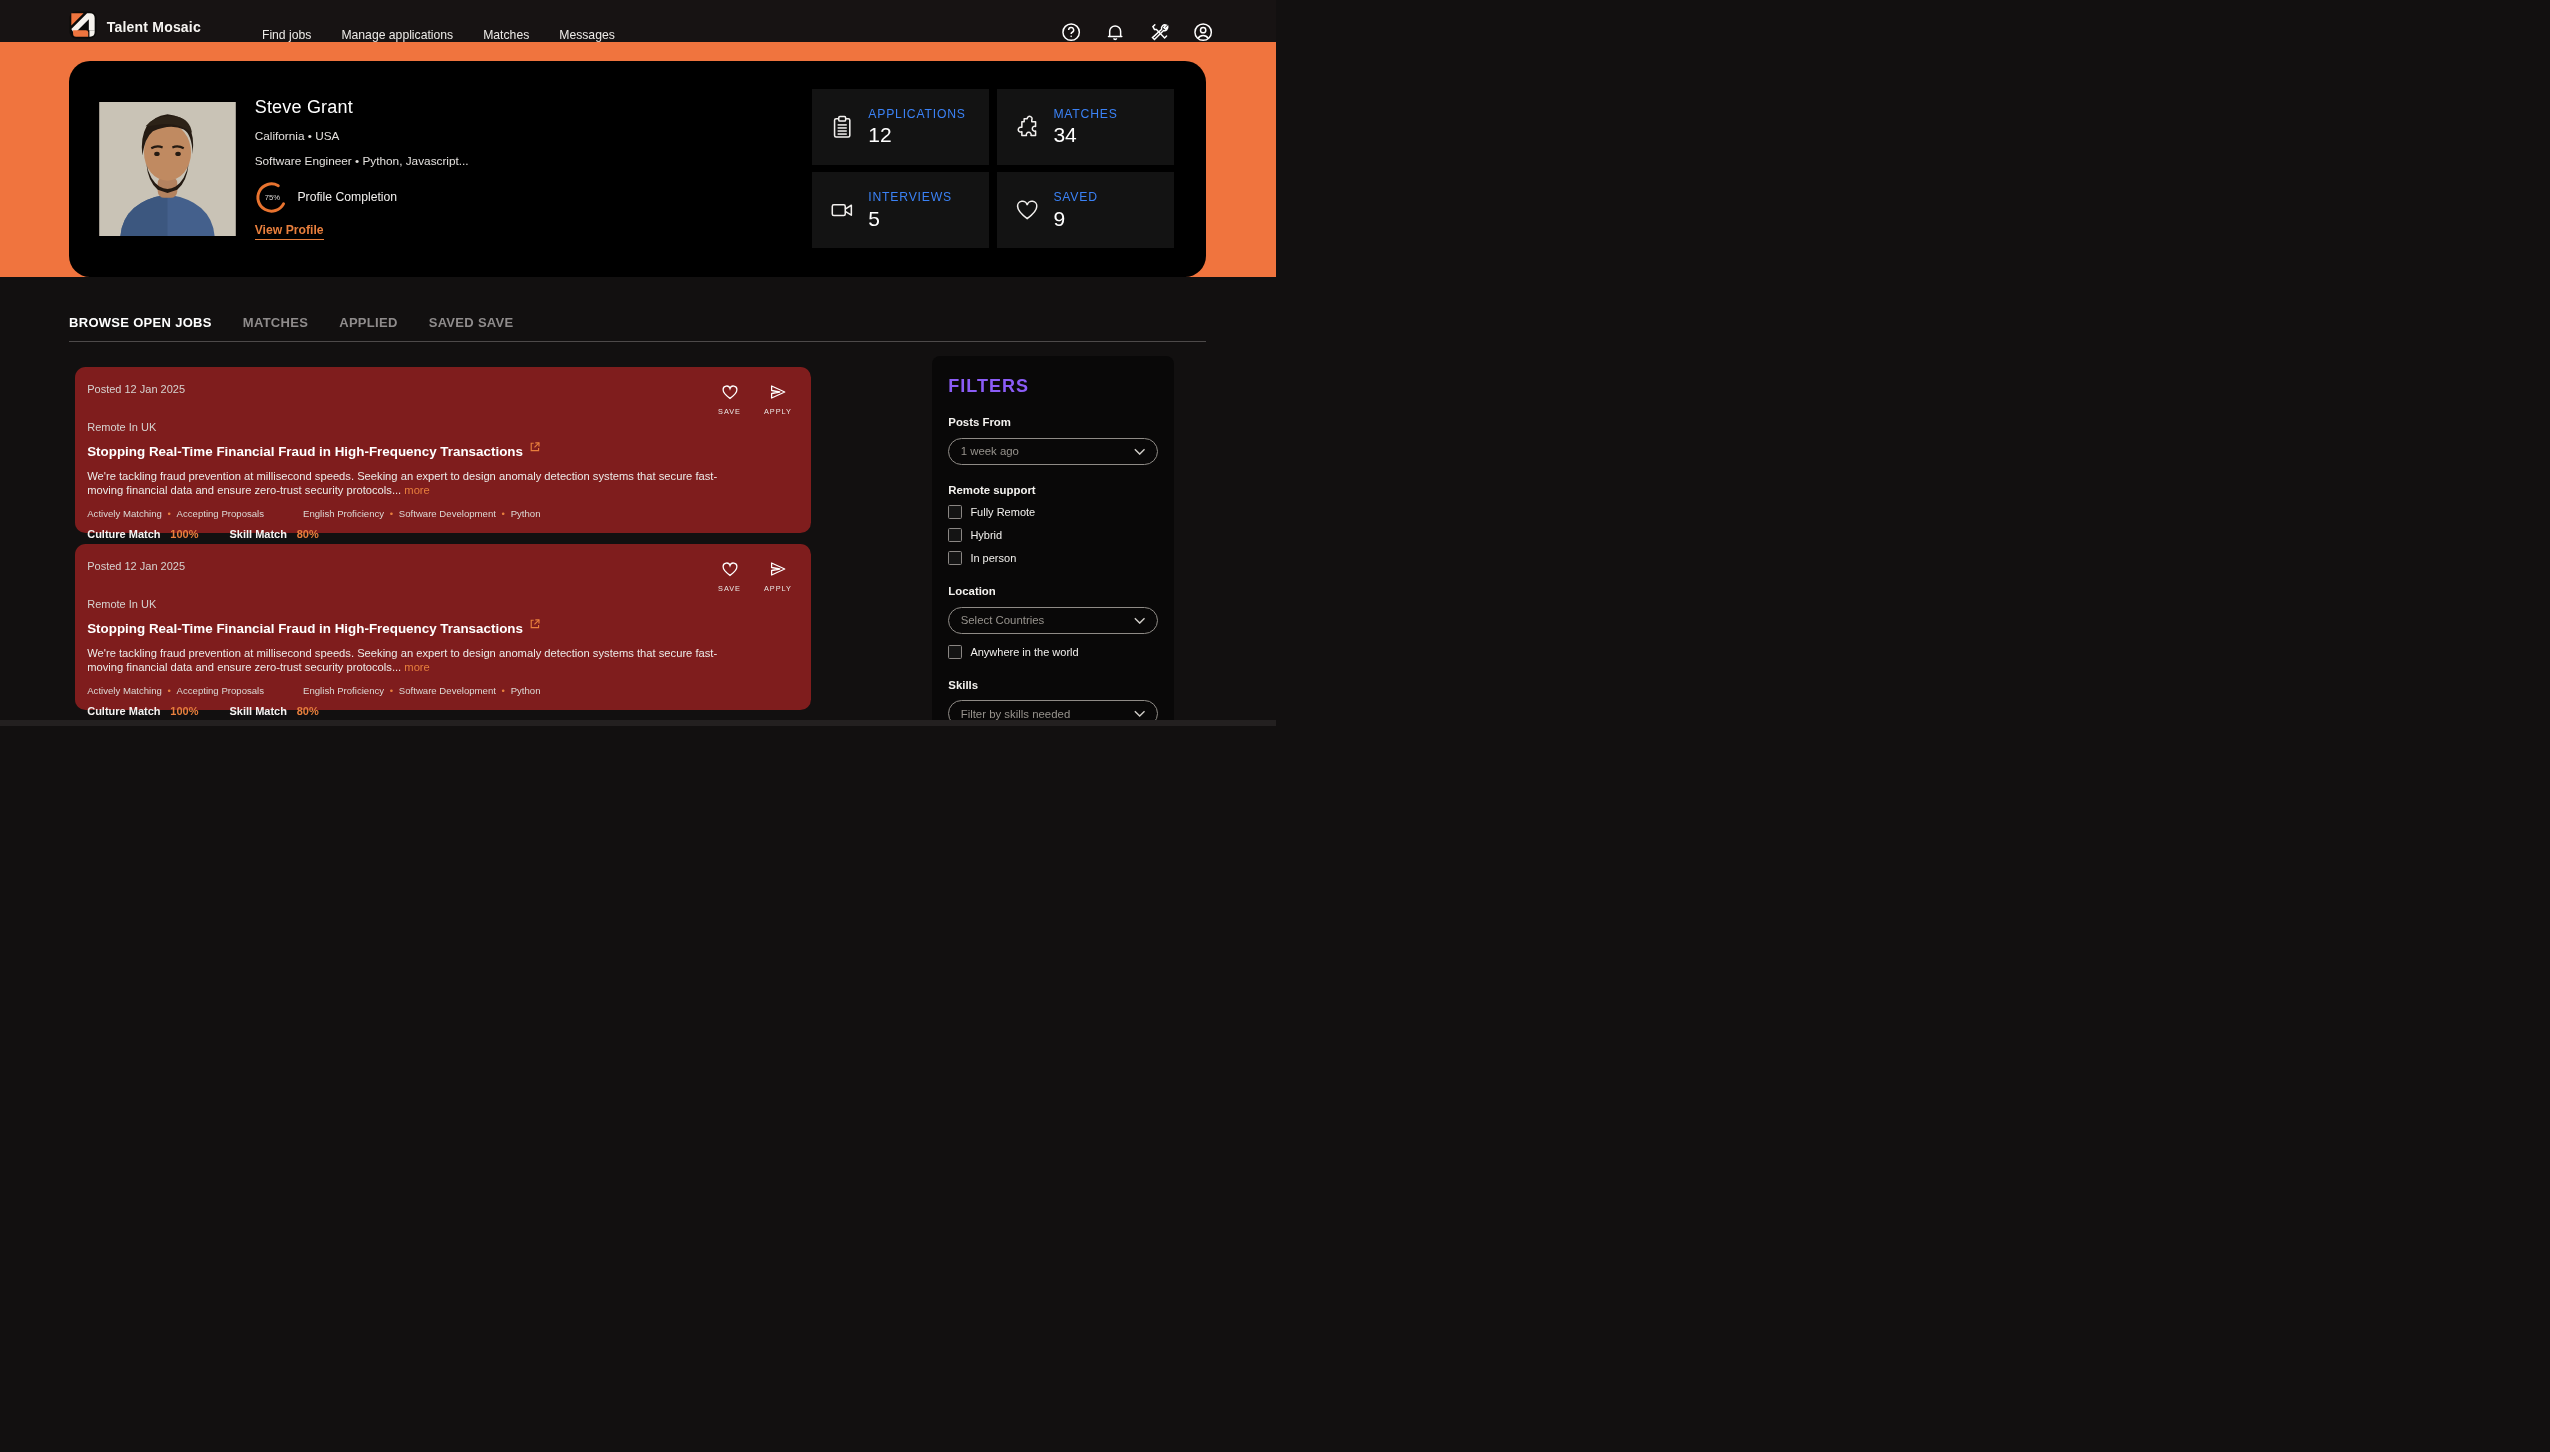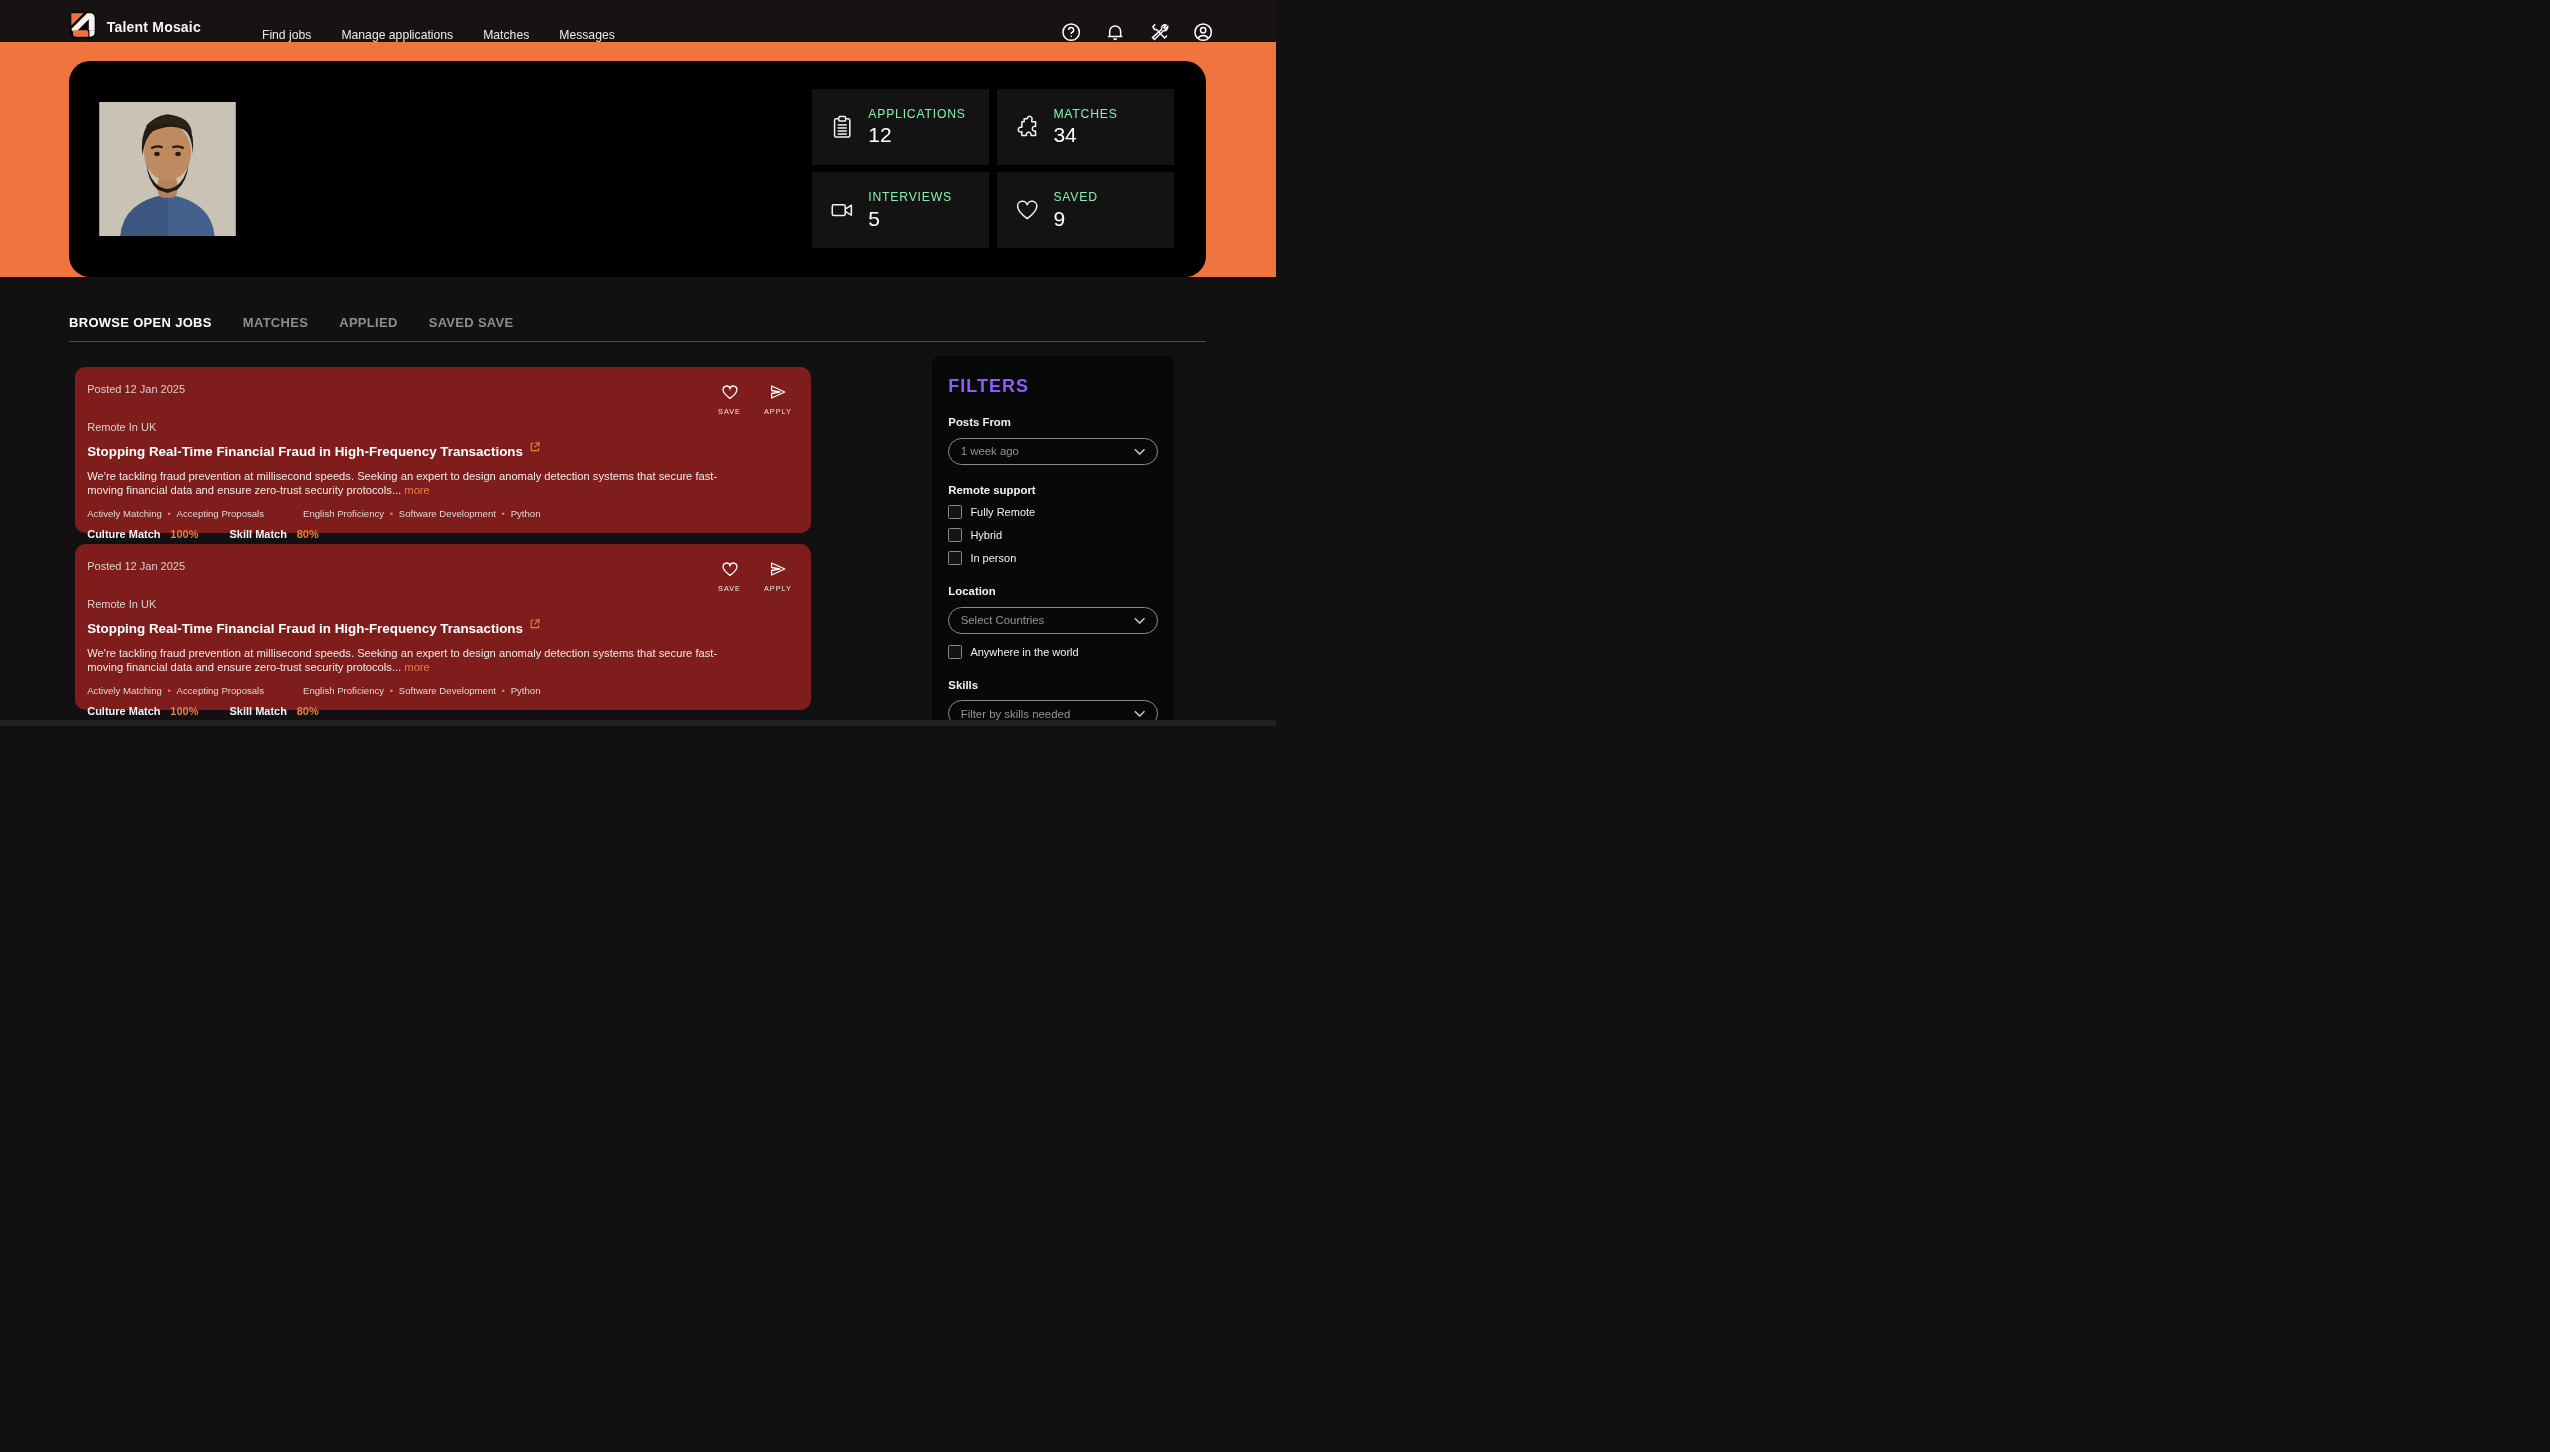--- a/index.html
+++ b/index.html
@@ -24,21 +24,21 @@
   .hero-meta { font-size:11.8px; color:#e3e0dd; margin-top:10.6px; }
   .ring-row { display:flex; align-items:center; gap:9.8px; margin-top:13px; }
   .ring-wrap { position:relative; width:33px; height:33px; }
   .ring-pct { position:absolute; inset:0; display:flex; align-items:center; justify-content:center; font-size:7.7px; color:#d7d4d1; padding-left:2.4px; }
   .completion-label { font-size:12.2px; color:#f2f0ee; }
   .view-profile { display:inline-block; margin-top:9.8px; font-size:12.2px; font-weight:700; color:#E87F3D; border-bottom:1.6px solid #E87F3D; padding-bottom:1.6px; cursor:pointer; }
 
   .stat-grid { margin-left:auto; display:grid; grid-template-columns:177px 177px; grid-template-rows:76px 76px; gap:7.3px 8.1px; }
   .stat-tile { background:#131313; display:flex; align-items:center; padding-left:18px; gap:14px; cursor:pointer; }
   .stat-icon { width:24.4px; height:24.4px; flex:0 0 24.4px; }
-  .stat-label { font-size:12.2px; letter-spacing:0.8px; color:#86efac; }
+  .stat-label { font-size:12.2px; letter-spacing:0.8px; color:#3b82f6; }
   .stat-value { font-size:21px; margin-top:2.4px; color:#fff; }
 
   
   .tabs-row { margin:38px 69px 0; border-bottom:0.8px solid #4d4a4a; padding-bottom:10.6px; display:flex; gap:31px; width:1137px; }
   .tab { font-size:13px; letter-spacing:0.3px; color:#8f8c8c; font-weight:700; cursor:pointer; }
   .tab.active { color:#fff; }
 
   
   .main { display:flex; align-items:flex-start; padding-left:75px; margin-top:14.6px; }
   .jobs-col { width:736px; margin-top:10.6px; }
@@ -132,20 +132,35 @@
         <ellipse cx="84" cy="62" rx="29" ry="35" fill="#c08a61"></ellipse>
         <path d="M53 66 Q48 20 84 15 Q120 18 115 64 Q114 40 104 34 Q88 26 66 36 Q56 44 53 66 Z" fill="#241a12"></path>
         <path d="M57 30 Q70 14 96 18 Q112 22 114 38 Q96 24 72 28 Q60 30 57 30 Z" fill="#2c2217"></path>
         <path d="M58 76 Q62 96 74 104 Q84 110 94 104 Q106 96 110 76 Q108 98 96 108 L84 112 L72 108 Q60 98 58 76 Z" fill="#241a12"></path>
         <ellipse cx="71" cy="64" rx="3.4" ry="2.6" fill="#241a12"></ellipse>
         <ellipse cx="97" cy="64" rx="3.4" ry="2.6" fill="#241a12"></ellipse>
         <path d="M64 57 Q71 53 78 56" stroke="#241a12" stroke-width="2.6" fill="none"></path>
         <path d="M90 56 Q97 53 104 57" stroke="#241a12" stroke-width="2.6" fill="none"></path>
       </svg>
     </div>
+    <div class="hero-text">
+      <div class="hero-name">Steve Grant</div>
+      <div class="hero-meta">California • USA</div>
+      <div class="hero-meta">Software Engineer • Python, Javascript...</div>
+      <div class="ring-row">
+        <div class="ring-wrap">
+          <svg width="33" height="33" viewBox="0 0 40 40">
+            <circle cx="20" cy="20" r="16.5" fill="none" stroke="#E8732F" stroke-width="3.6" stroke-dasharray="77.8 25.9" stroke-linecap="round" transform="rotate(28 20 20)"></circle>
+          </svg>
+          <span class="ring-pct">75%</span>
+        </div>
+        <span class="completion-label">Profile Completion</span>
+      </div>
+      <span class="view-profile">View Profile</span>
+    </div>
 
     <div class="stat-grid">
       <div class="stat-tile">
         <svg class="stat-icon" viewBox="0 0 32 32" fill="none" stroke="#f2f0ee" stroke-width="2">
           <rect x="6" y="5" width="20" height="24" rx="2"></rect>
           <rect x="11.5" y="2" width="9" height="6" rx="1.5" fill="#131313"></rect>
           <line x1="10" y1="13" x2="22" y2="13"></line>
             <line x1="10" y1="17" x2="22" y2="17"></line>
           <line x1="10" y1="21" x2="22" y2="21"></line>
             <line x1="10" y1="25" x2="22" y2="25"></line>

